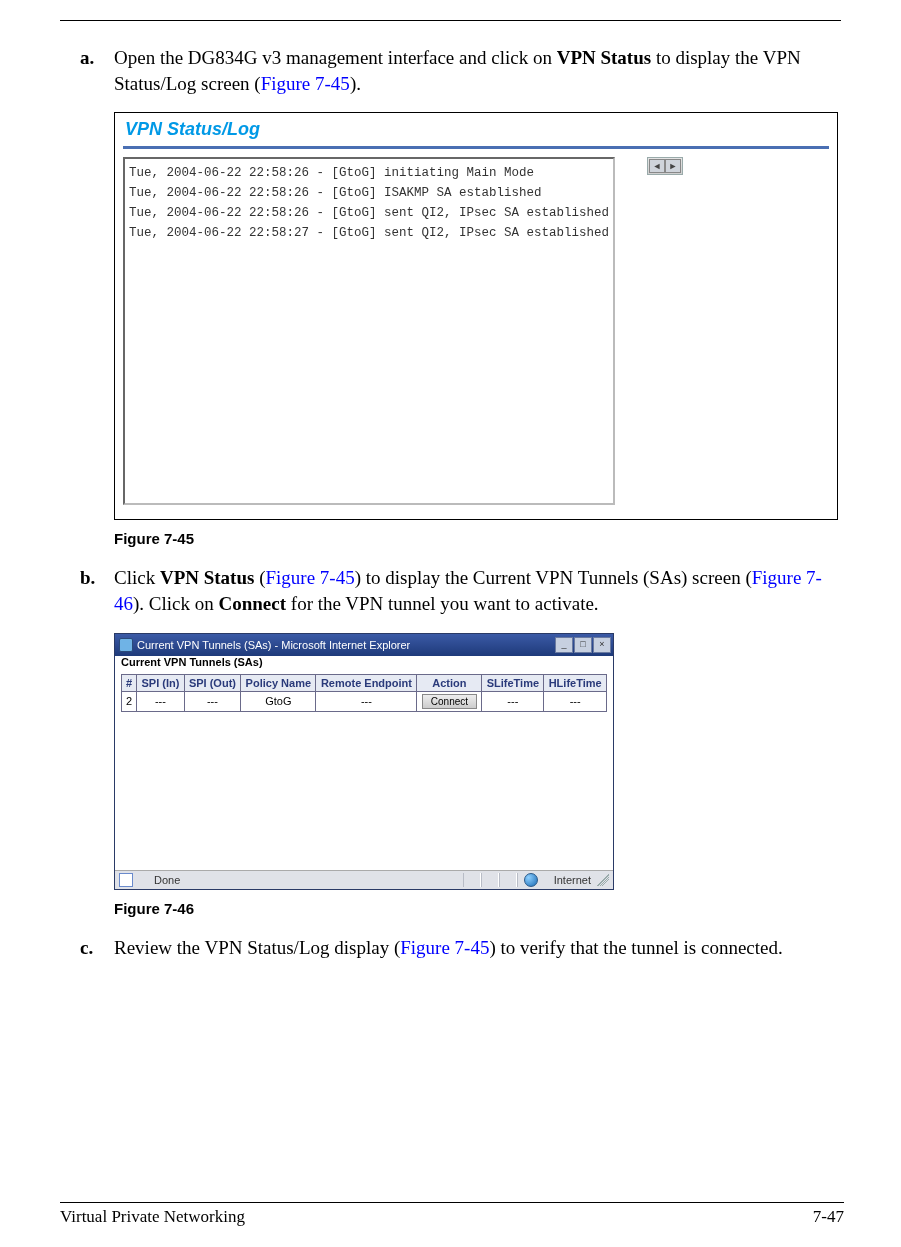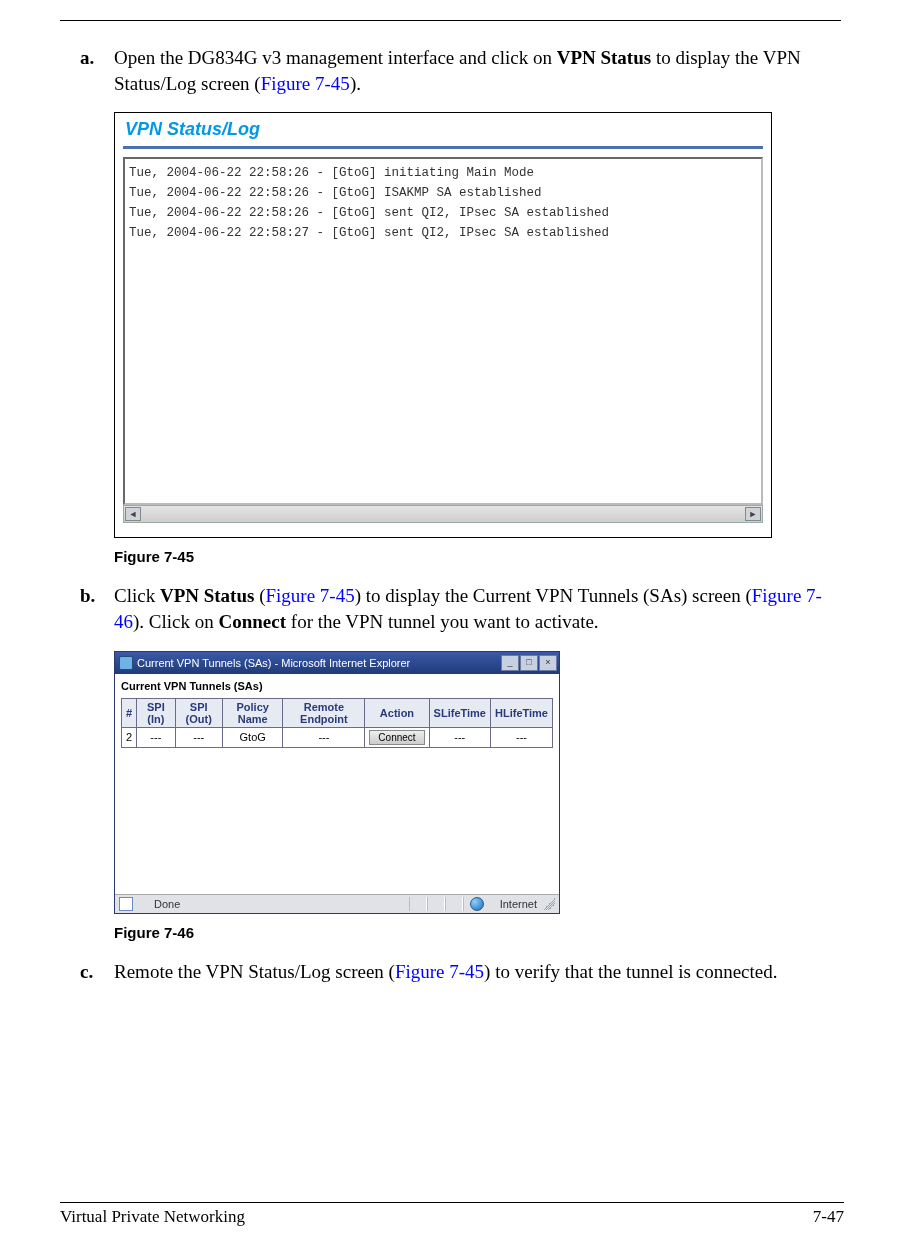--- a/index.html
+++ b/index.html
@@ -46,43 +46,43 @@
     margin: 8px 0 10px 54px;
   }
   .fig-caption {
     font-family: Arial, Helvetica, sans-serif;
     font-weight: bold;
     font-size: 15px;
     margin: 8px 0 18px 54px;
   }
   
   .vpn-panel {
-    width: 658px;
+    width: 724px;
     border: 1.5px solid #000;
     background: #fff;
     padding: 6px 8px 14px 8px;
     box-sizing: border-box;
   }
   .vpn-title {
     color: #0099e6;
     font-family: Arial, Helvetica, sans-serif;
     font-style: italic;
     font-weight: bold;
     font-size: 18px;
     padding-left: 2px;
   }
   .vpn-div {
     border: none;
     border-top: 3px solid #4a6fb3;
     margin: 6px 0 8px 0;
   }
   .log-box-outer {
     display: flex;
-    flex-direction: column;
-    background: #fff;
+    background: #fff;
+    gap: 32px;
   }
   .log-text {
     border: 2px inset #bbb;
     background: #fff;
     font-family: "Courier New", monospace;
     font-size: 12.5px;
     line-height: 1.6;
     padding: 4px 4px 260px 4px;
     white-space: pre;
     color: #333;
@@ -117,21 +117,21 @@
     color: #3a3a5a;
     background: linear-gradient(#e8e8f0, #c7c9d6);
     border: 1px solid #7a7a99;
     padding: 4px 14px;
     margin: 0 1px;
     min-width: 72px;
     text-align: center;
   }
   
   .ie-window {
-    width: 446px;
+    width: 500px;
     border: 1.5px solid #2a3a66;
     background: #fff;
     box-sizing: border-box;
     font-family: Tahoma, Arial, sans-serif;
     font-size: 11px;
   }
   .titlebar {
     display: flex;
     align-items: center;
     justify-content: space-between;
@@ -156,21 +156,21 @@
   .win-btn {
     width: 16px; height: 14px;
     background: #c7d0e0;
     border: 1px solid #6a7aa0;
     font-size: 9px;
     line-height: 12px;
     text-align: center;
     color: #333;
   }
   .ie-body {
-    padding: 6px 6px 4px 6px;
+    padding: 0 6px 4px 6px;
     background: #fff;
     min-height: 210px;
     position: relative;
   }
   .tunnels-label {
     font-weight: bold;
     font-size: 11px;
     margin-bottom: 6px;
   }
   table.tunnels {
@@ -352,21 +352,21 @@
           <div class="resize"></div>
         </div>
       </div>
     </div>
   </div>
   <div class="fig-caption">Figure 7-46</div>
 
   <div class="step">
     <div class="step-label">c.</div>
     <div class="step-body">
-      <span>Remote the VPN Status/Log screen (</span><span class="link">Figure 7-45</span><span>) to verify that the tunnel is connected.</span>
+      <span>Review the VPN Status/Log display (</span><span class="link">Figure 7-45</span><span>) to verify that the tunnel is connected.</span>
     </div>
   </div>
 
   <div style="position:absolute; bottom:20px; left:60px; right:57px;">
     <hr class="footer-rule">
     <div class="footer">
       <span>Virtual Private Networking</span>
       <span>7-47</span>
     </div>
   </div>

